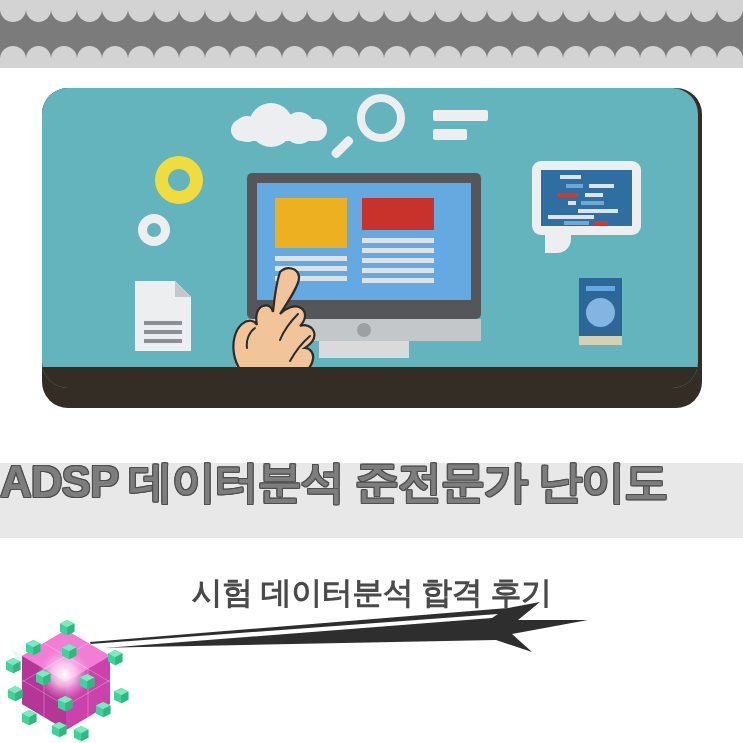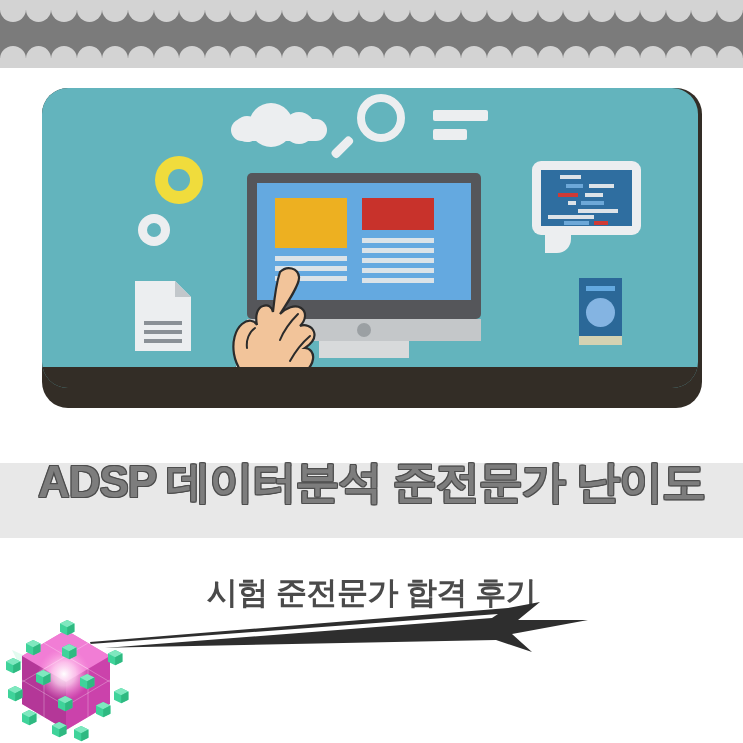--- a/index.html
+++ b/index.html
@@ -350,21 +350,21 @@
     position: absolute;
     left: 0; top: 463px;
     width: 743px;
     height: 75px;
     background: #e8e8e8;
   }
   #main-title {
     position: absolute;
     left: 0; top: 450px;
     width: 743px;
-    text-align: center;
+    text-align: left;
     font-size: 44px;
     font-weight: bold;
     color: #7d7d7d;
     letter-spacing: -1px;
     line-height: 64px;
     white-space: nowrap;
     text-shadow:
       1px 0 0 #4e4e4e, -1px 0 0 #4e4e4e,
       0 1px 0 #4e4e4e, 0 -1px 0 #4e4e4e,
       1px 1px 0 #4e4e4e, -1px -1px 0 #4e4e4e,
@@ -596,21 +596,21 @@
       <path d="M53 62 C47 66 44 74 45 82" fill="none" stroke="#2b2b2b" stroke-width="2" stroke-linecap="round"></path>
     </svg>
 
     <div id="desk"></div>
   </div>
 </div>
 
 <div id="title-band"></div>
 <div id="main-title">ADSP 데이터분석 준전문가 난이도</div>
 
-<div id="subtitle">시험 준전문가 합격 후기</div>
+<div id="subtitle">시험 데이터분석 합격 후기</div>
 
 <svg id="arrow" viewBox="0 0 520 60">
   <path d="M2 42 L420 8 L452 2 L430 20 L500 20 L424 34 L444 52 L408 40 L4 48 Z" fill="#2e2e2e"></path>
   <path d="M2 44 L410 14 L404 18 L4 49 Z" fill="#ffffff"></path>
 </svg>
 
 <svg id="cube-graphic" viewBox="0 0 160 129">
   <defs>
     <radialGradient id="glowGrad" cx="50%" cy="50%" r="50%">
       <stop offset="0%" stop-color="#ffffff" stop-opacity="1"></stop>

